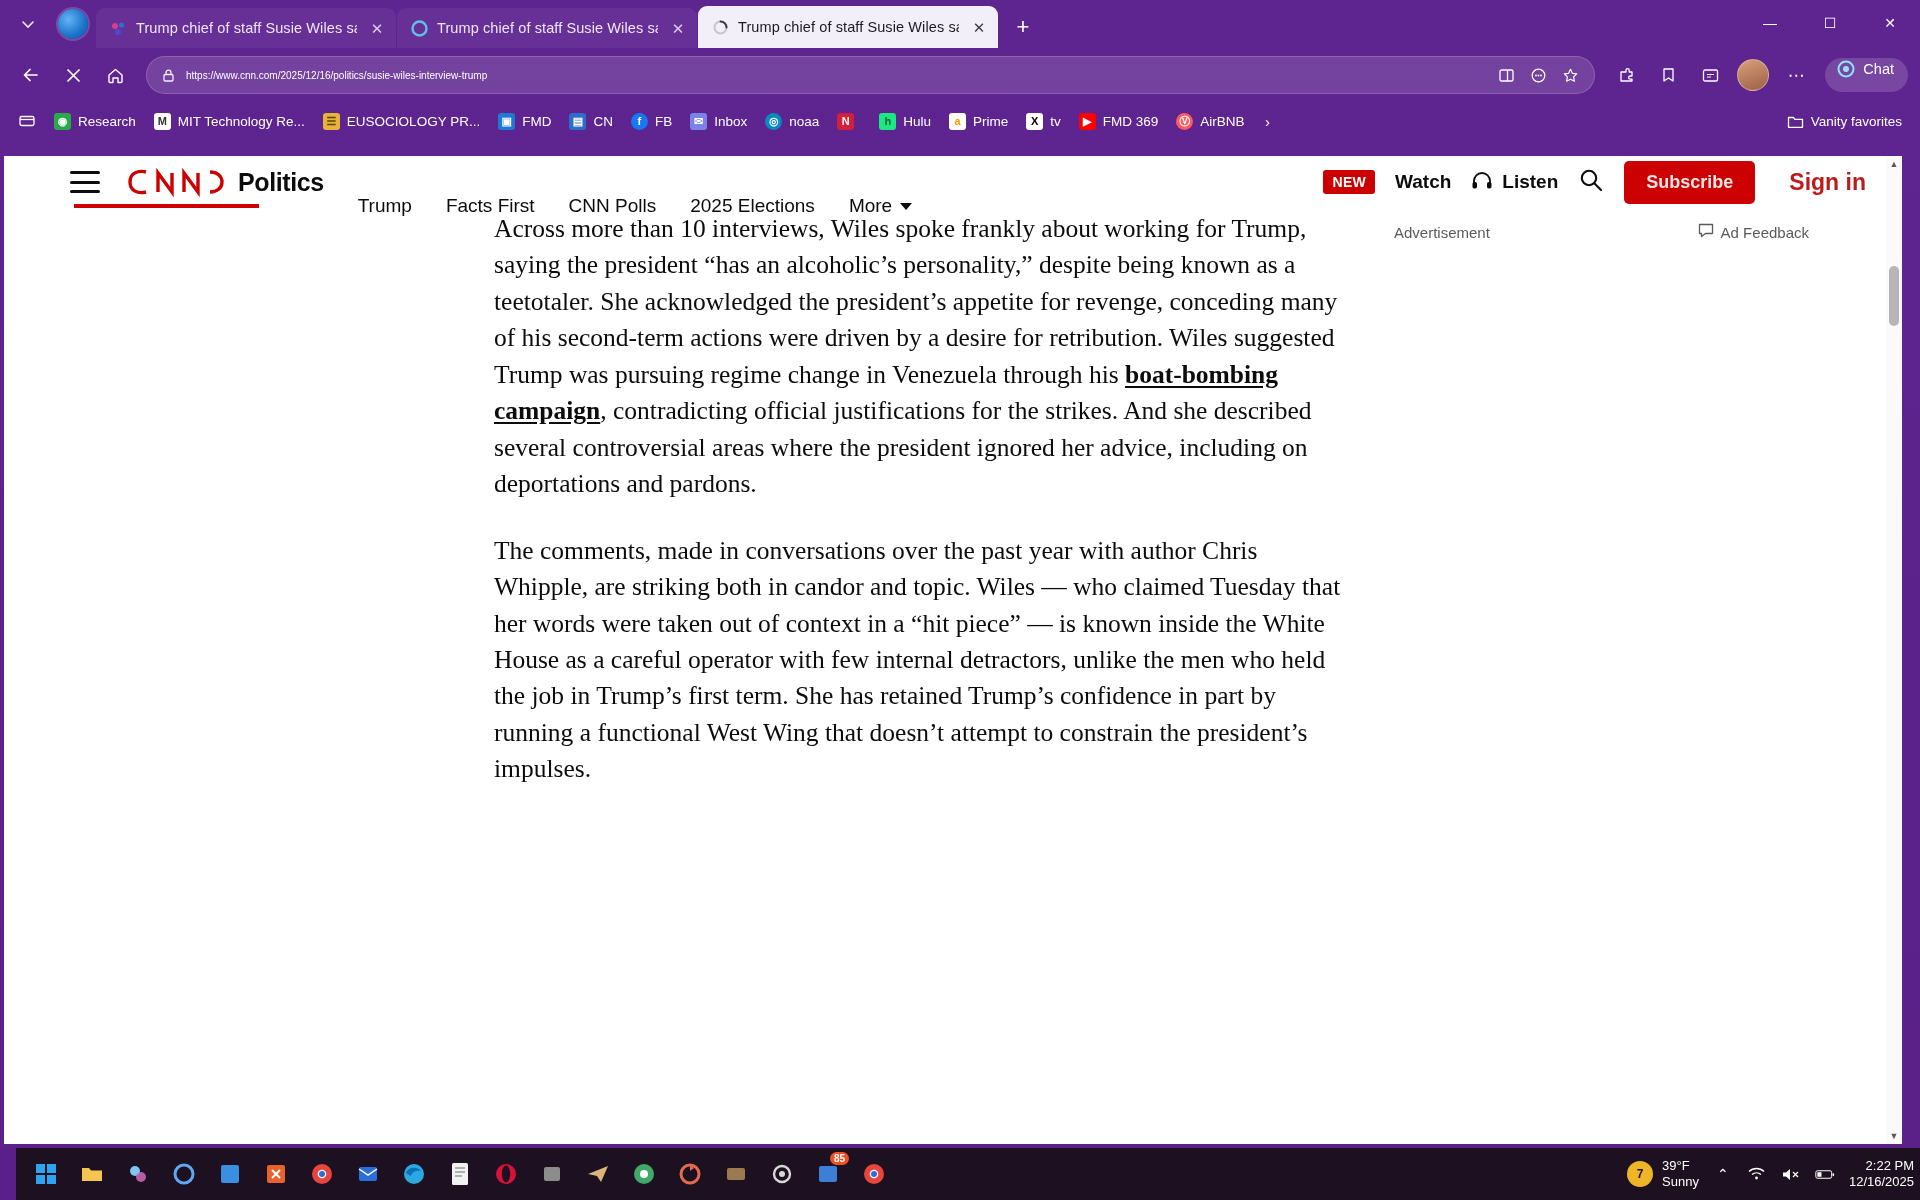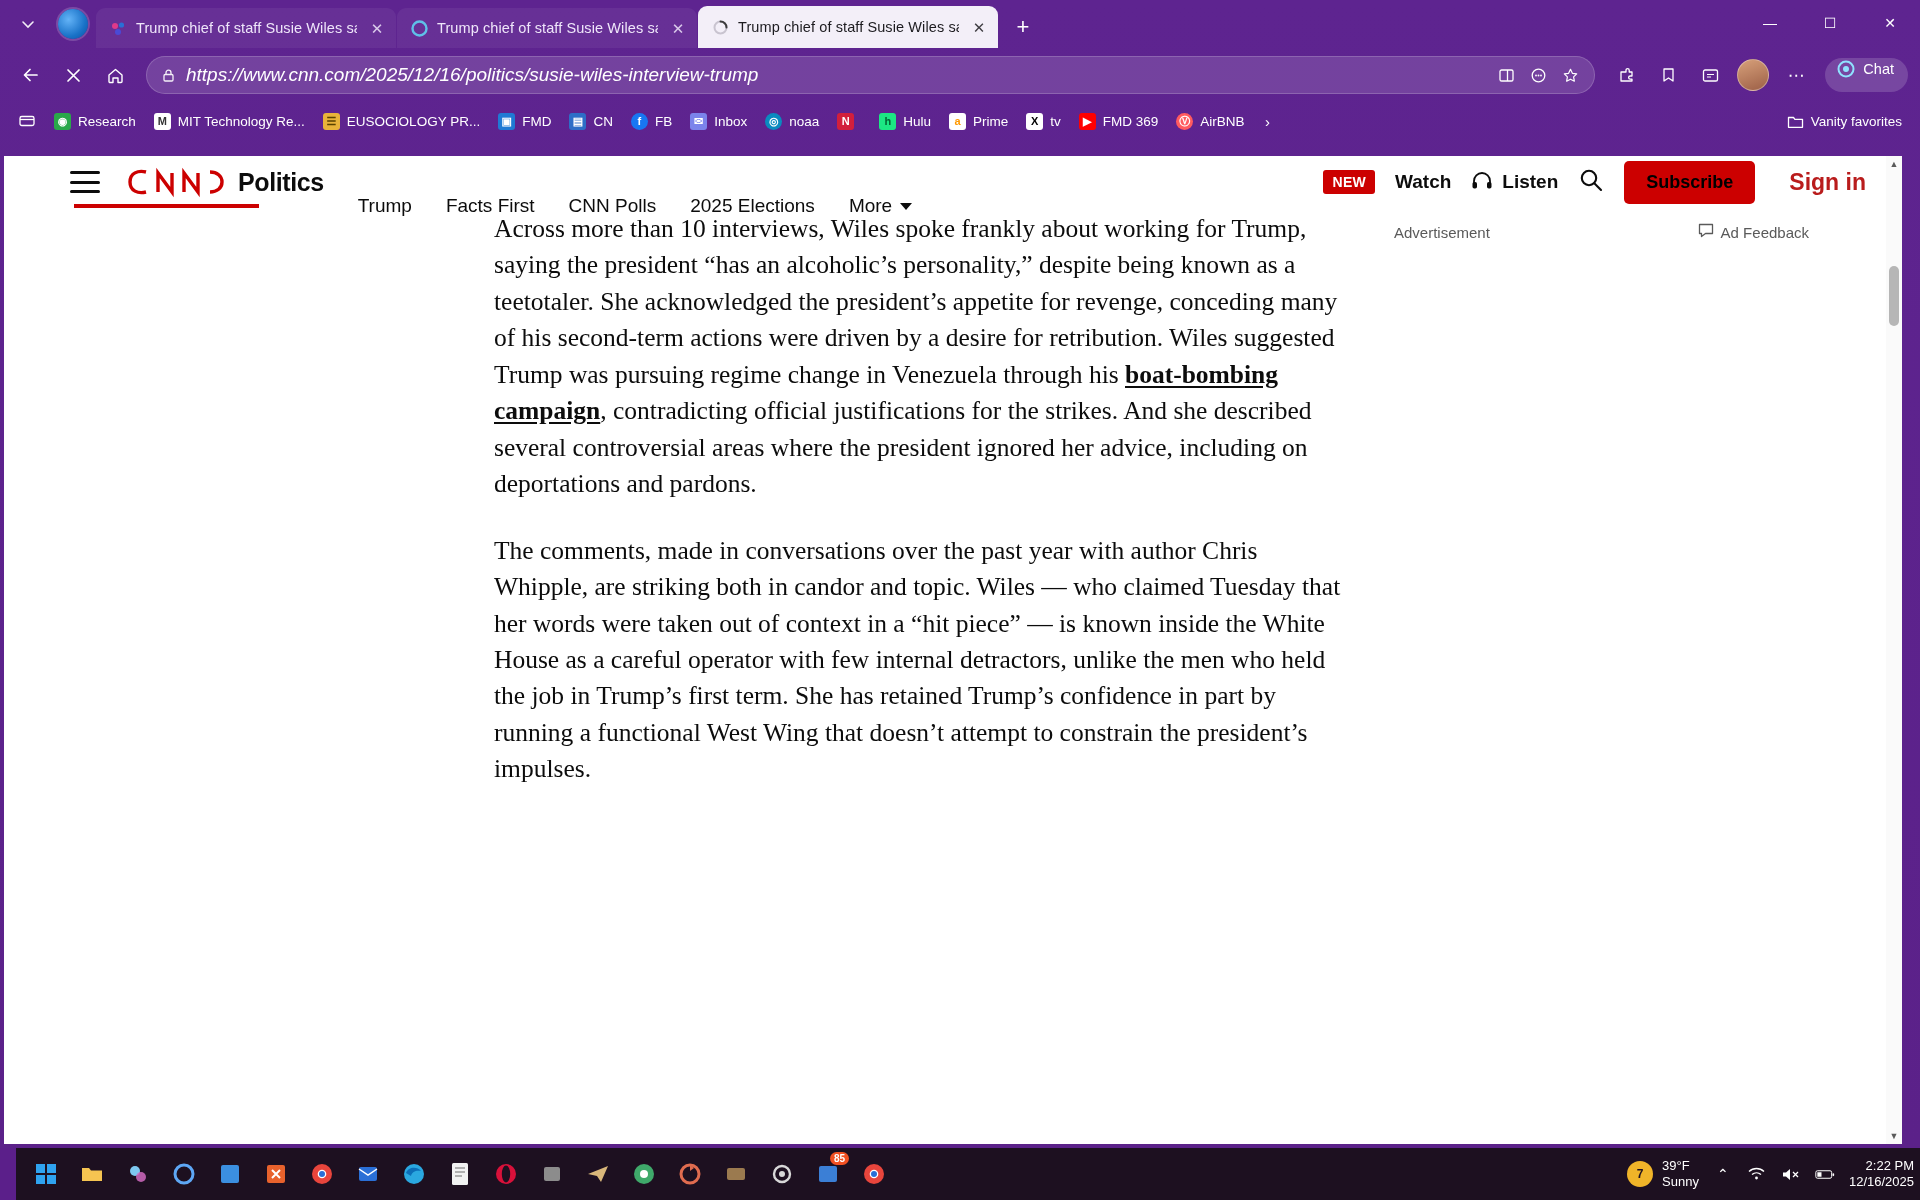--- a/index.html
+++ b/index.html
@@ -83,21 +83,21 @@
     color: #fff; font-size: 17px; flex: none;
   }
   .omnibox {
     flex: 1 1 auto; height: 38px; margin: 0 8px;
     background: rgba(255,255,255,.14);
     border: 1px solid rgba(255,255,255,.18);
     border-radius: 19px; display: flex; align-items: center;
     padding: 0 8px 0 14px; color: #fff;
   }
   .omnibox .lock { opacity: .92; margin-right: 10px; display: flex; }
-  .url { flex: 1 1 auto; font-size: 19px; color: #fff; white-space: nowrap; overflow: hidden; font-style: italic; }
+  .url { flex: 1 1 auto; font-size: 10px; color: #fff; white-space: nowrap; overflow: hidden; }
   .omni-ic {
     width: 32px; height: 32px; border-radius: 50%; flex: none;
     display: flex; align-items: center; justify-content: center;
     color: #fff; font-size: 15px;
   }
   .avatar-btn {
     width: 32px; height: 32px; border-radius: 50%; flex: none; margin: 0 4px;
     background: linear-gradient(160deg,#d7a07a,#9c5f46);
     border: 1px solid rgba(255,255,255,.35);
   }
@@ -146,21 +146,21 @@
   .cnn-nav { display: flex; align-items: center; gap: 34px; font-size: 19px; color: #0c0c0c; margin-top: 48px; }
   .cnn-nav .more { display: flex; align-items: center; gap: 8px; }
   .caret { width: 0; height: 0; border-left: 6px solid transparent; border-right: 6px solid transparent; border-top: 7px solid #0c0c0c; }
   .cnn-right { margin-left: auto; display: flex; align-items: center; gap: 20px; }
   .badge-new {
     background: #c00; color: #fff; font-size: 14px; font-weight: bold;
     padding: 4px 9px; border-radius: 3px; letter-spacing: .3px;
   }
   .cnn-right .lnk { font-size: 19px; font-weight: bold; color: #0c0c0c; display: flex; align-items: center; gap: 9px; }
   .btn-sub {
-    background: #c00; color: #000000; font-size: 18px; font-weight: bold;
+    background: #c00; color: #e5e5e5; font-size: 18px; font-weight: bold;
     padding: 11px 22px; border-radius: 5px;
   }
   .btn-signin { font-size: 23px; font-weight: bold; color: #b91c1c; padding: 11px 14px; }
 
   
   .article-wrap { position: relative; height: 933px; }
   .article {
     position: absolute; left: 490px; top: 0; width: 860px;
     font-family: "Liberation Serif", serif;
     color: #0c0c0c; font-size: 25.5px; line-height: 1.43;

